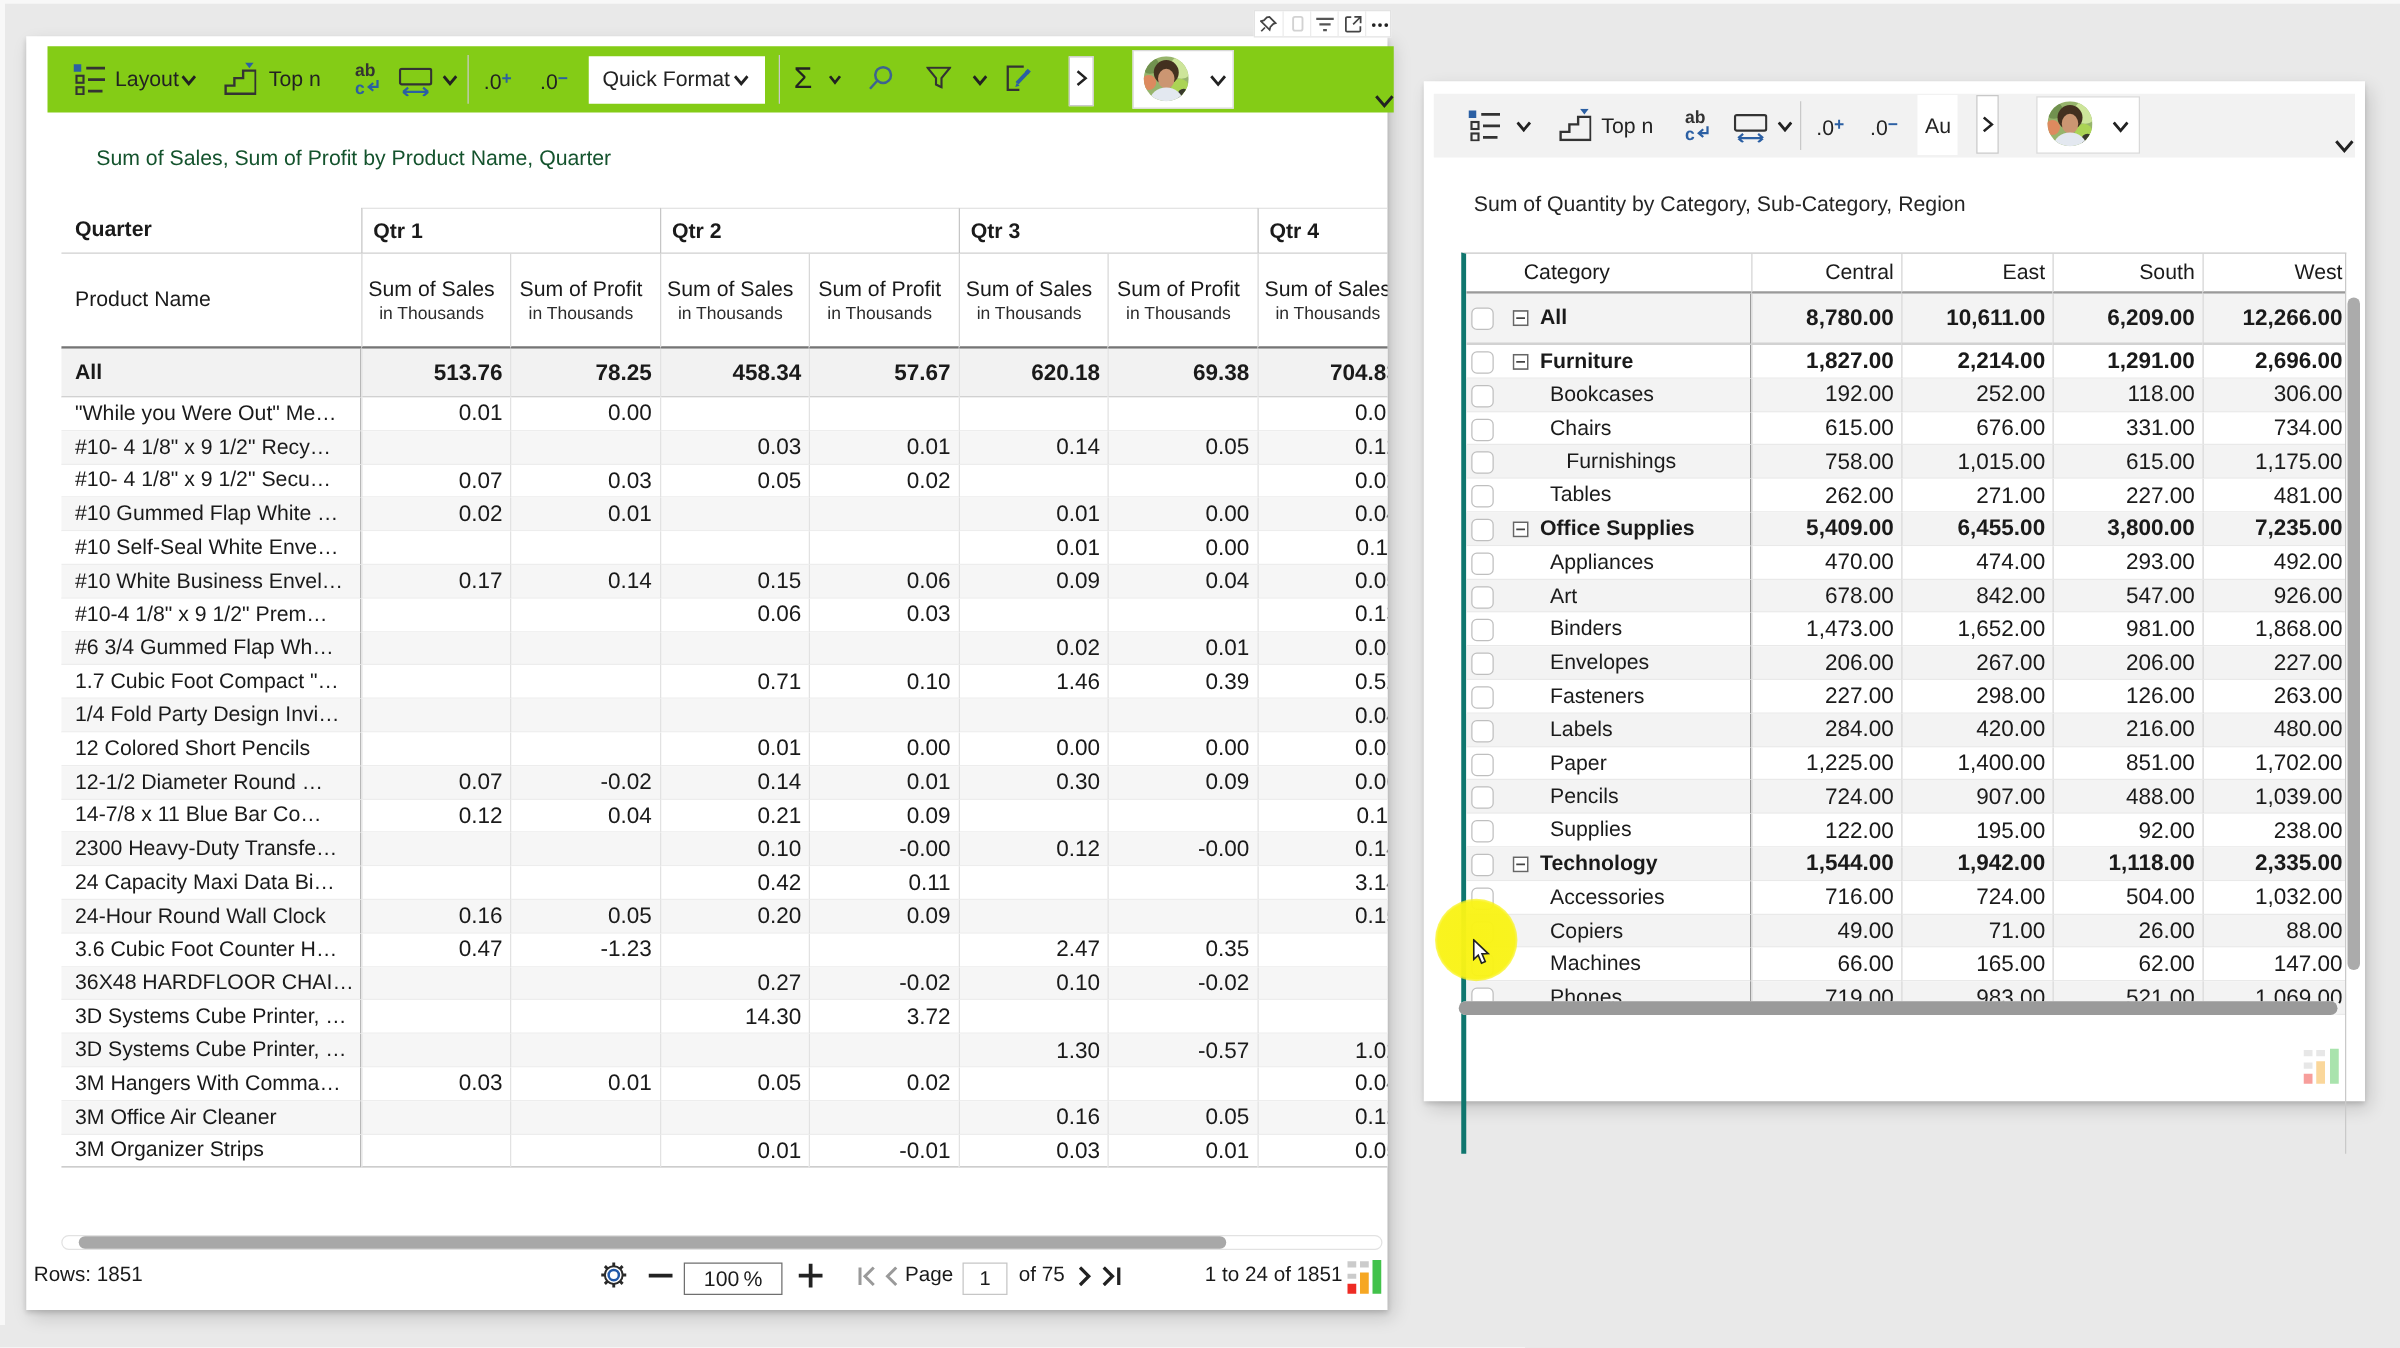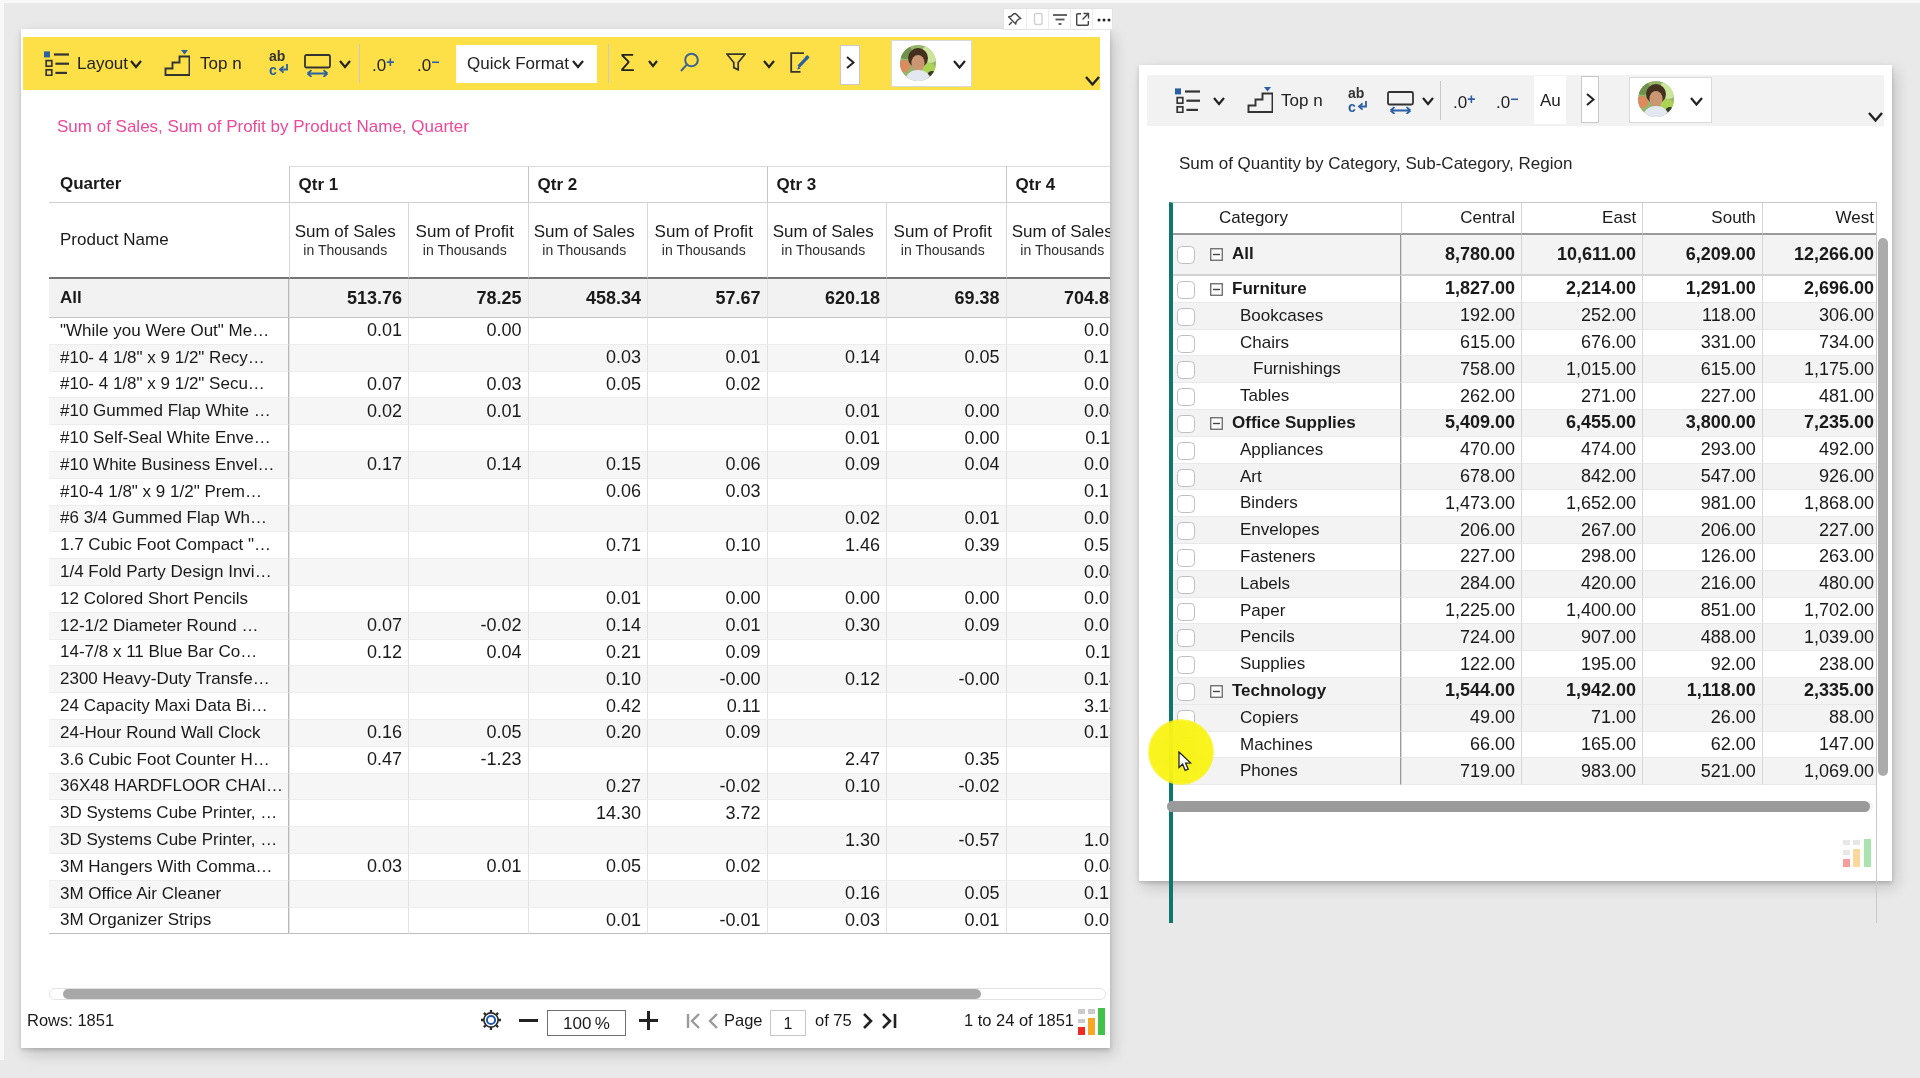--- a/index.html
+++ b/index.html
@@ -42,21 +42,21 @@
 .rt .odd td{background:#f3f3f3}
 .rt .even td{background:#fff}
 .rt .rc{border-right:1px solid #9a9a9a}
 .rt .num{font-size:18px;text-align:right;padding-right:6px;border-left:1px solid #d8d8d8}
 .rt td.num:first-of-type{border-left:0}
 .rt .rlab{position:absolute;font-size:17px;white-space:nowrap}
 </style></head><body>
 <div class="strip-top"></div>
 <div class="strip-left"></div>
 <div class="win" style="left:21px;top:29px;width:1089px;height:1019px">
-    <div style="position:absolute;left:2px;top:8px;width:1077px;height:53px;background:#fde047">
+    <div style="position:absolute;left:17px;top:8px;width:1077px;height:53px;background:#84cc16">
       <div style="position:absolute;left:20px;top:13px"><svg width="26" height="26" viewBox="0 0 26 26" style="">
           <rect x="1" y="1.4" width="6" height="6" fill="#2b5fa3"></rect>
           <rect x="11" y="3.4" width="15" height="2.2" fill="#333333"></rect>
           <rect x="3.2" y="10.6" width="5.6" height="5.6" fill="none" stroke="#333333" stroke-width="1.7"></rect>
           <rect x="12.4" y="12.6" width="13.6" height="2.2" fill="#333333"></rect>
           <rect x="3.2" y="19.8" width="5.6" height="5.6" fill="none" stroke="#333333" stroke-width="1.7"></rect>
           <rect x="12.4" y="21.8" width="11.6" height="2.2" fill="#333333"></rect>
         </svg></div>
       <div class="tbt" style="left:54px;top:17px">Layout</div>
       <svg style="position:absolute;left:107px;top:23px" width="12" height="9.0" viewBox="0 0 12 9.0">
@@ -132,21 +132,21 @@
           <path d="M5,36 a13,11 0 0 1 26,0 z" fill="#e3e8f0"></path>
         </g>
       </svg>
       <svg style="position:absolute;left:930px;top:23px" width="13" height="9.5" viewBox="0 0 13 9.5">
         <polyline points="1,1 6.5,7.5 12,1" fill="none" stroke="#222" stroke-width="2.2"></polyline>
       </svg>
       <svg style="position:absolute;left:1062px;top:39px" width="15" height="10.5" viewBox="0 0 15 10.5">
         <polyline points="1,1 7.5,8.5 14,1" fill="none" stroke="#222" stroke-width="2.4"></polyline>
       </svg>
     </div>
-    <div style="position:absolute;left:36px;top:88px;font-size:17px;color:#ec4899">Sum of Sales, Sum of Profit by Product Name, Quarter</div>
+    <div style="position:absolute;left:56px;top:88px;font-size:17px;color:#14532d">Sum of Sales, Sum of Profit by Product Name, Quarter</div>
     <div style="position:absolute;left:28px;top:137px;width:1061px;height:770px;overflow:hidden">
       <table class="lt" style="width:1076px">
         <colgroup>
           <col style="width:239.5px">
           <col style="width:119.5px">
           <col style="width:119.5px">
           <col style="width:119.5px">
           <col style="width:119.5px">
           <col style="width:119.5px">
           <col style="width:119.5px">
@@ -805,20 +805,32 @@
                   <line x1="3" y1="6.5" x2="10" y2="6.5" stroke="#444" stroke-width="1.4"></line>
                 </svg>
                 <div class="rlab b" style="left:59px;top:3px">Technology</div>
               </div>
             </td>
             <td class="num b">1,544.00</td>
             <td class="num b">1,942.00</td>
             <td class="num b">1,118.00</td>
             <td class="num b">2,335.00</td>
           </tr>
+          <tr class="rbr even">
+            <td class="rc">
+              <div style="position:relative;height:100%">
+                <div style="position:absolute;left:4px;top:5px;width:18px;height:18px;background:#fff;border:1.5px solid #bfbfbf;border-radius:4.5px"></div>
+                <div class="rlab" style="left:67px;top:3px">Accessories</div>
+              </div>
+            </td>
+            <td class="num ">716.00</td>
+            <td class="num ">724.00</td>
+            <td class="num ">504.00</td>
+            <td class="num ">1,032.00</td>
+          </tr>
           <tr class="rbr odd">
             <td class="rc">
               <div style="position:relative;height:100%">
                 <div style="position:absolute;left:4px;top:5px;width:18px;height:18px;background:#fff;border:1.5px solid #bfbfbf;border-radius:4.5px"></div>
                 <div class="rlab" style="left:67px;top:3px">Copiers</div>
               </div>
             </td>
             <td class="num ">49.00</td>
             <td class="num ">71.00</td>
             <td class="num ">26.00</td>

